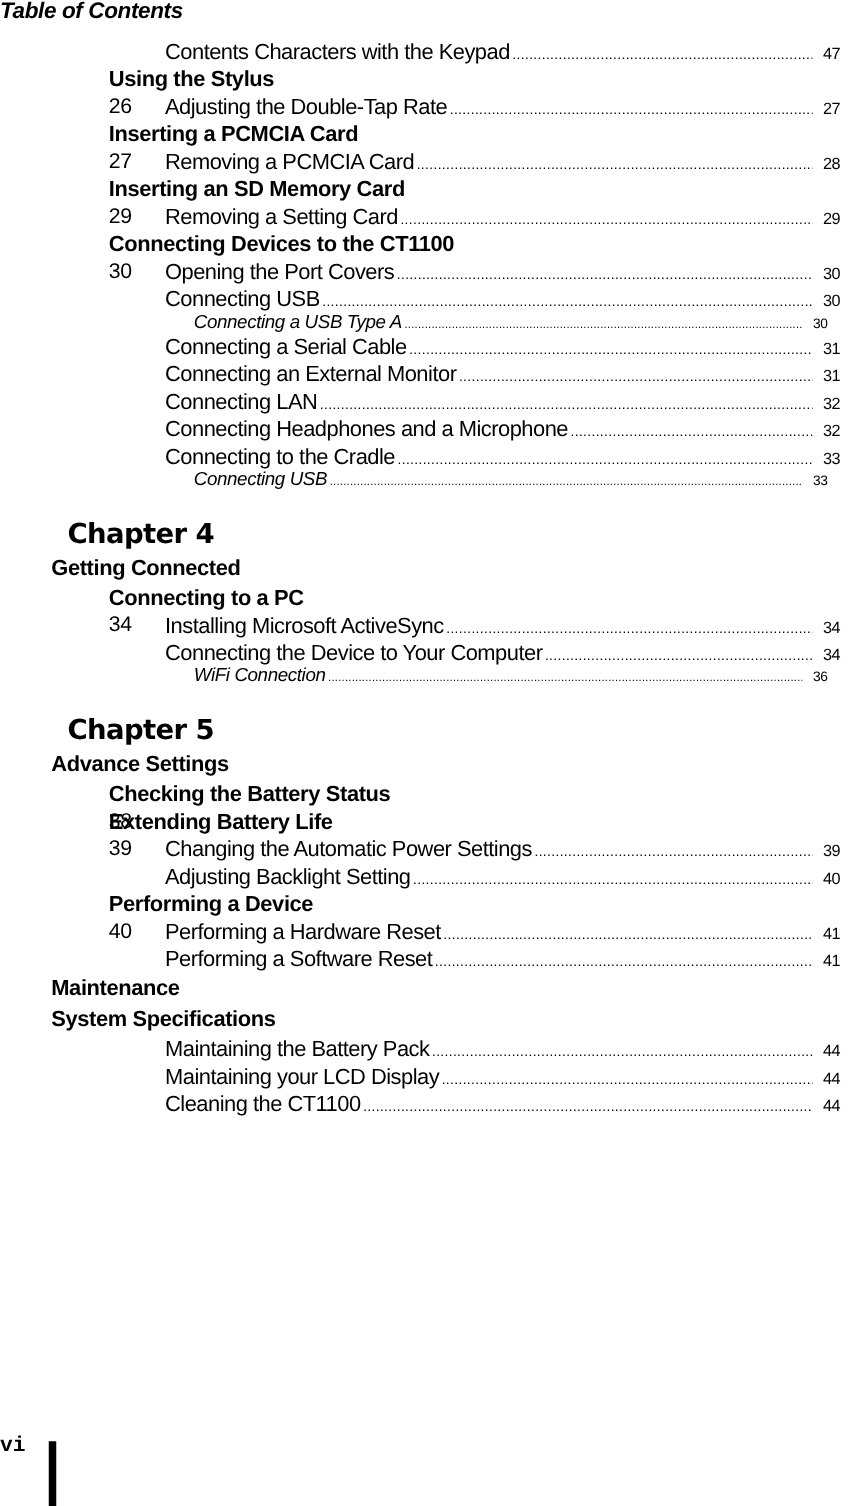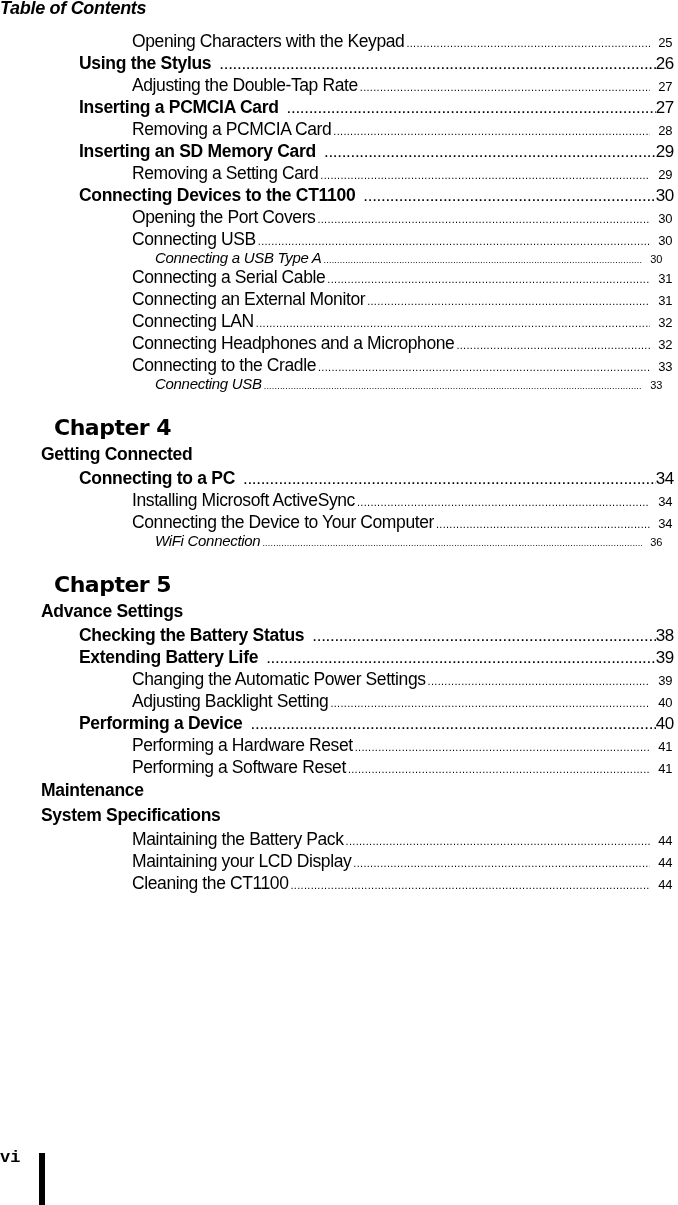--- a/index.html
+++ b/index.html
@@ -4,21 +4,21 @@
   <style>
     html, body { margin: 0; padding: 0; background: #ffffff; }
     body { width: 678px; height: 1205px; position: relative; overflow: hidden; color: #000; font-family: "Liberation Sans", sans-serif; }
     .header-title { position: absolute; left: 0; top: -2px; font-size: 18px; font-weight: bold; font-style: italic; letter-spacing: -0.3px; }
     .toc { position: absolute; left: 0; top: 30px; width: 678px; }
     .row { position: relative; display: flex; align-items: baseline; white-space: nowrap; }
     .row .label { flex: 0 0 auto; }
     .row .dots { flex: 1 1 auto; overflow: hidden; white-space: nowrap; margin: 0 3px 0 2px; }
     .row .dots::after { content: "................................................................................................................................................................................................................................................................................................................................"; }
     .row .page { flex: 0 0 auto; text-align: right; }
-    .l1 { padding-left: 79px; padding-right: 4px; font-size: 17.5px; font-weight: bold; height: 22px; line-height: 22px; letter-spacing: -0.3px; }
+    .l1 { padding-left: 79px; padding-right: 4px; font-size: 17.5px; font-weight: bold; height: 22px; line-height: 22px; letter-spacing: -0.3px; flex-direction: column; }
     .l1 .dots { font-weight: normal; font-size: 17px; margin-left: 8px; margin-right: 0; }
     .l1 .page { font-weight: normal; font-size: 17px; }
     .l2 { padding-left: 132px; padding-right: 6px; font-size: 17.5px; height: 22px; line-height: 22px; letter-spacing: -0.4px; }
     .l2 .dots { font-size: 11px; letter-spacing: 0.3px; margin-right: 8px; }
     .l2 .page { font-size: 13px; }
     .l3 { padding-left: 155px; padding-right: 16px; font-size: 15px; font-style: italic; height: 16px; line-height: 16px; letter-spacing: -0.3px; }
     .l3 .dots { font-style: normal; font-size: 9px; letter-spacing: 0.2px; margin-right: 8px; }
     .l3 .page { font-style: normal; font-size: 11px; }
     .chapter { padding-left: 54px; font-size: 22px; font-weight: bold; font-family: "DejaVu Sans", sans-serif; height: 28px; line-height: 28px; letter-spacing: -0.5px; }
     .section { padding-left: 41px; font-size: 17.5px; font-weight: bold; height: 25px; line-height: 25px; letter-spacing: -0.3px; }
@@ -27,23 +27,23 @@
     .footer-bar { position: absolute; left: 39px; top: 1153px; width: 6px; height: 52px; background: #000; }
   </style>
 </head>
 <body>
 
 <div class="header-title">Table of Contents</div>
 
 <div class="toc">
   <div id="pre-list">
       <div class="row l2">
-        <span class="label">Opening Characters with the Keypad</span>
-        <span class="dots"></span>
-        <span class="page">25</span>
+        <span class="label">Contents Characters with the Keypad</span>
+        <span class="dots"></span>
+        <span class="page">47</span>
       </div>
       <div class="row l1">
         <span class="label">Using the Stylus</span>
         <span class="dots"></span>
         <span class="page">26</span>
       </div>
       <div class="row l2">
         <span class="label">Adjusting the Double-Tap Rate</span>
         <span class="dots"></span>
         <span class="page">27</span>

